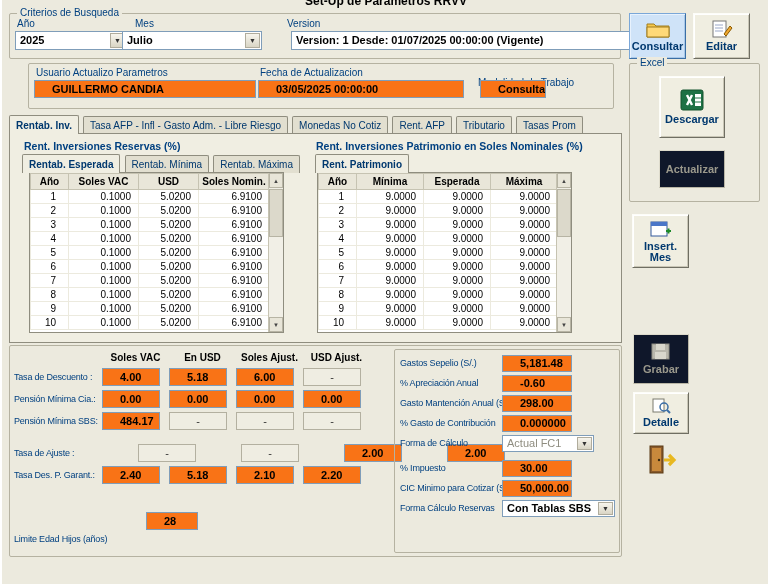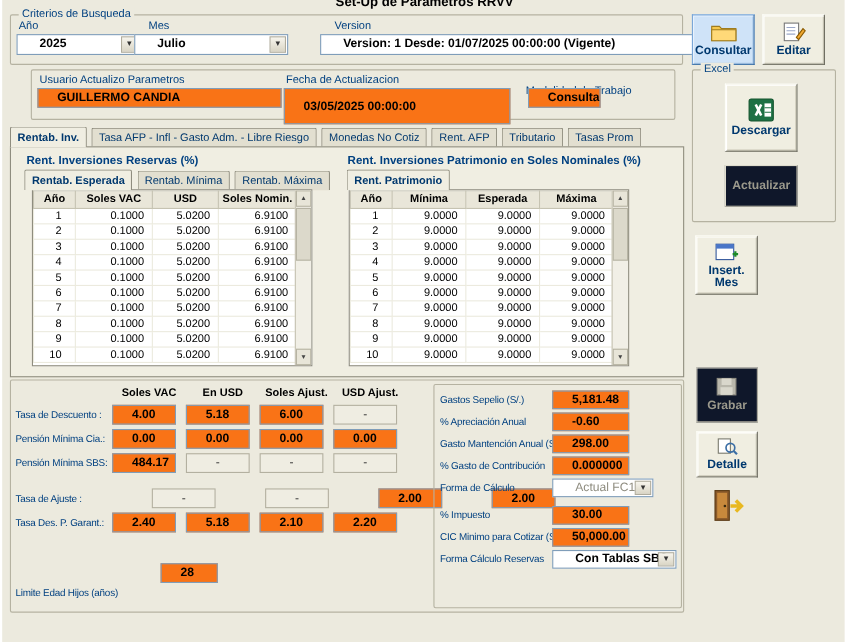--- a/index.html
+++ b/index.html
@@ -11,21 +11,21 @@
   .gb { position:absolute; border:1px solid #b5b2a1; border-radius:2px; }
   .gb .legend { position:absolute; top:-7px; left:7px; background:#eceade; padding:0 3px; font-size:10px; color:#004080; }
 
   
   .tbox { background:#f97316; border:1px solid #7f9db9; font-weight:bold; font-size:11px; color:#000;
           display:flex; align-items:center; padding-left:17px; white-space:nowrap; overflow:hidden; }
   .abs { position:absolute; }
 
   
   .combo { position:relative; background:#fff; border:1px solid #7f9db9; height:19px; }
-  .combo .combo-val { display:block; padding:2px 18px 0 20px; font-weight:bold; font-size:11px; white-space:nowrap; overflow:hidden; }
+  .combo .combo-val { display:block; padding:2px 18px 0 4px; font-weight:bold; font-size:11px; white-space:nowrap; overflow:hidden; }
   .combo .combo-arrow { position:absolute; right:1px; top:1px; bottom:1px; width:15px;
         background:linear-gradient(#f7f5ed,#d9d5c5); border:1px solid #b0ac9c;
         font-size:7px; color:#333; display:flex; align-items:center; justify-content:center; }
   .combo.disabled { background:#ffffff; }
   .combo.disabled .combo-val { color:#8f8d80; font-weight:normal; }
 
   
   .btn { position:absolute; display:flex; flex-direction:column; align-items:center; justify-content:center; gap:3px;
          background:#f0eee1; border:1px solid; border-color:#fdfdf8 #6f6e62 #6f6e62 #fdfdf8;
          box-shadow:inset 1px 1px 0 #fff, inset -1px -1px 0 #c9c6b6;
@@ -37,33 +37,33 @@
   
   .tab { display:inline-block; padding:0 6px; height:18px; line-height:18px; font-size:10px; color:#00386e;
          background:#e2dfd0; border:1px solid #8f8d7f; border-bottom:none; border-radius:2px 2px 0 0;
          margin-right:1px; vertical-align:bottom; white-space:nowrap; cursor:pointer; }
   .tab.active { background:#f0eee2; font-weight:bold; height:19px; line-height:19px; position:relative; z-index:2; }
 
   #title { position:absolute; top:-6px; left:0; width:768px; text-align:center; font-weight:bold; font-size:12px; color:#000; }
 
   
   #gb-criterios { left:7px; top:13px; width:612px; height:46px; }
-  #lbl-ano { left:15px; top:18px; } #lbl-mes { left:133px; top:18px; } #lbl-version { left:302px; top:18px; }
+  #lbl-ano { left:15px; top:18px; } #lbl-mes { left:133px; top:18px; } #lbl-version { left:285px; top:18px; }
   #combo-ano { position:absolute; left:13px; top:31px; width:112px; }
   #combo-mes { position:absolute; left:120px; top:31px; width:140px; }
   #combo-version { position:absolute; left:289px; top:31px; width:359px; }
 
   #btn-consultar { left:627px; top:13px; width:57px; height:46px; }
   #btn-editar    { left:691px; top:13px; width:57px; height:46px; }
 
   
   #gb-userinfo { left:26px; top:63px; width:586px; height:46px; }
   #lbl-user { left:34px; top:67px; } #lbl-fecha { left:258px; top:67px; } #lbl-modal { left:476px; top:77px; }
   #inp-user  { left:32px;  top:80px; width:222px; height:18px; }
-  #inp-fecha { left:256px; top:80px; width:206px; height:33px; }
+  #inp-fecha { left:256px; top:80px; width:206px; height:18px; }
   #inp-modal { left:478px; top:80px; width:66px;  height:18px; }
 
   
   #gb-excel { left:627px; top:63px; width:131px; height:139px; }
   #btn-descargar  { left:657px; top:76px;  width:66px; height:62px; }
   #btn-actualizar { left:657px; top:150px; width:66px; height:38px; }
 
   #btn-insert  { left:630px; top:214px; width:57px; height:54px; }
   #btn-grabar  { left:631px; top:334px; width:56px; height:50px; }
   #btn-detalle { left:631px; top:392px; width:56px; height:42px; }

